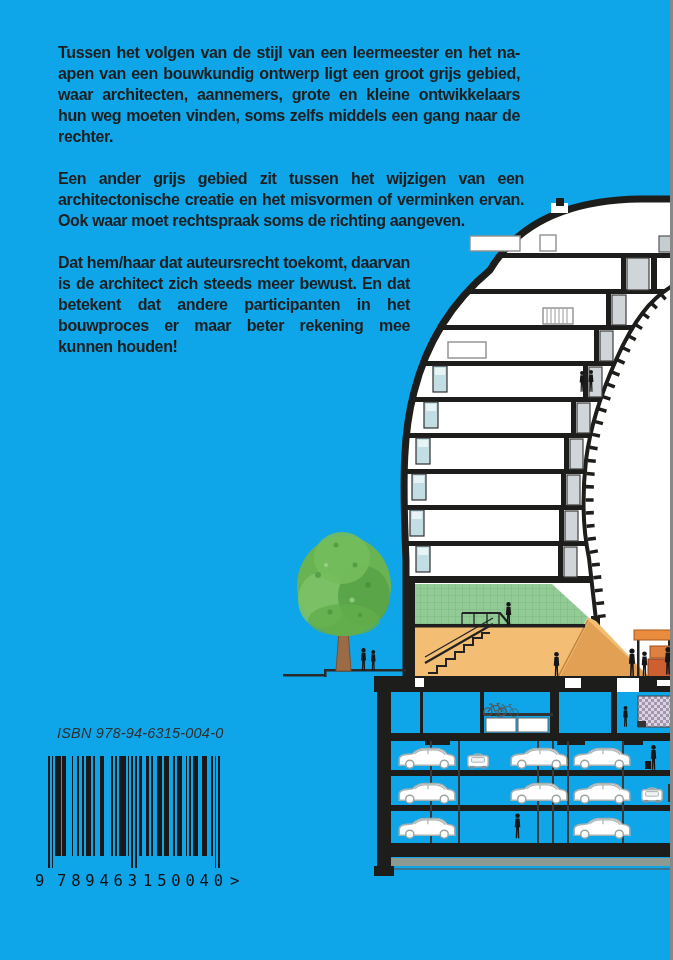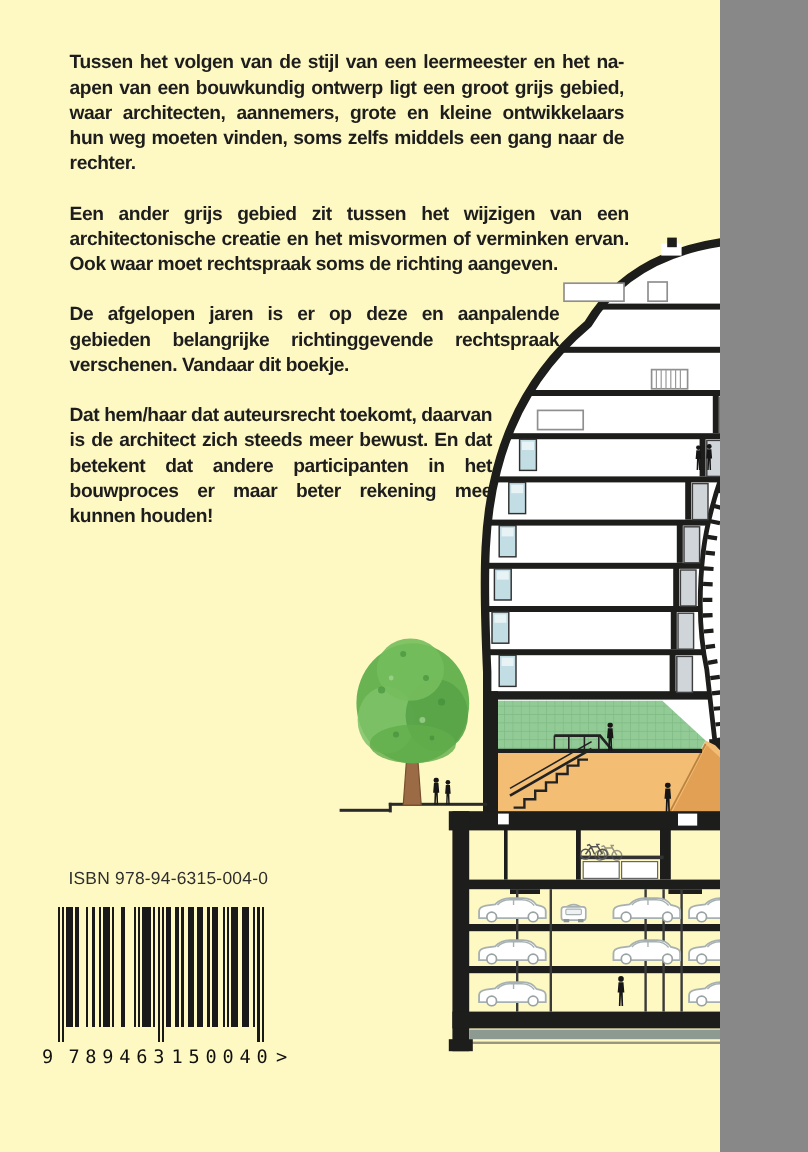--- a/index.html
+++ b/index.html
@@ -1,40 +1,39 @@
 <!DOCTYPE html>
 <html><head>
 <meta charset="utf-8">
 <style>
   html,body{margin:0;padding:0;background:#888;}
-  .page{position:relative;width:600px;height:960px;background:#fef9c3;overflow:hidden;
+  .page{position:relative;width:670px;height:960px;background:#0ea5e9;overflow:hidden;
         font-family:"Liberation Sans",sans-serif;}
   
   .blurb{position:absolute;left:58px;top:42px;width:468px;}
   .blurb p{margin:0 0 21px 0;font-size:16px;line-height:21px;font-weight:700;
            color:#1d1d1d;text-align:justify;letter-spacing:-0.35px;}
   .p1{width:462px;} .p2{width:466px;} .p3{width:408px;} .p4{width:346px;} .p5{width:352px;}
   
   .pub{position:absolute;left:57px;top:724px;font-size:14.5px;line-height:18px;
-       color:#2e2e2e;letter-spacing:0.2px;}
+       color:#2e2e2e;letter-spacing:0.2px;font-style:italic;}
   
   .barcode{position:absolute;left:33px;top:754px;width:212px;height:140px;}
   .bc-digit{font-family:"DejaVu Sans Mono",monospace;font-size:15.5px;fill:#101010;}
   
   .illus{position:absolute;left:280px;top:195px;width:393px;height:700px;pointer-events:none;}
 </style>
 </head>
 <body>
 
 <div class="page">
 
   <section class="blurb">
     <p class="p1">Tussen het volgen van de stijl van een leermeester en het na-apen van een bouwkundig ontwerp ligt een groot grijs gebied, waar architecten, aannemers, grote en kleine ontwikkelaars hun weg moeten vinden, soms zelfs middels een gang naar de rechter.</p>
     <p class="p2">Een ander grijs gebied zit tussen het wijzigen van een architectonische creatie en het misvormen of verminken ervan. Ook waar moet rechtspraak soms de richting aangeven.</p>
-    <p class="p3">De afgelopen jaren is er op deze en aanpalende gebieden belangrijke richtinggevende rechtspraak verschenen. Vandaar dit boekje.</p>
     <p class="p5">Dat hem/haar dat auteursrecht toekomt, daarvan is de architect zich steeds meer bewust. En dat betekent dat andere participanten in het bouwproces er maar beter rekening mee kunnen houden!</p>
   </section>
 
   <svg class="illus" viewBox="280 195 393 700" role="img">
     <defs>
       <clipPath id="archclip">
         <path d="M 406 680 L 406 560 C 402 470 404 430 414 392 C 426 344 452 302 490 270 C 515 228 560 200 640 199 L 690 199 L 690 680 Z"></path>
       </clipPath>
       <pattern id="ggrid" width="7" height="7" patternUnits="userSpaceOnUse">
         <rect width="7" height="7" fill="#92cb96"></rect>

